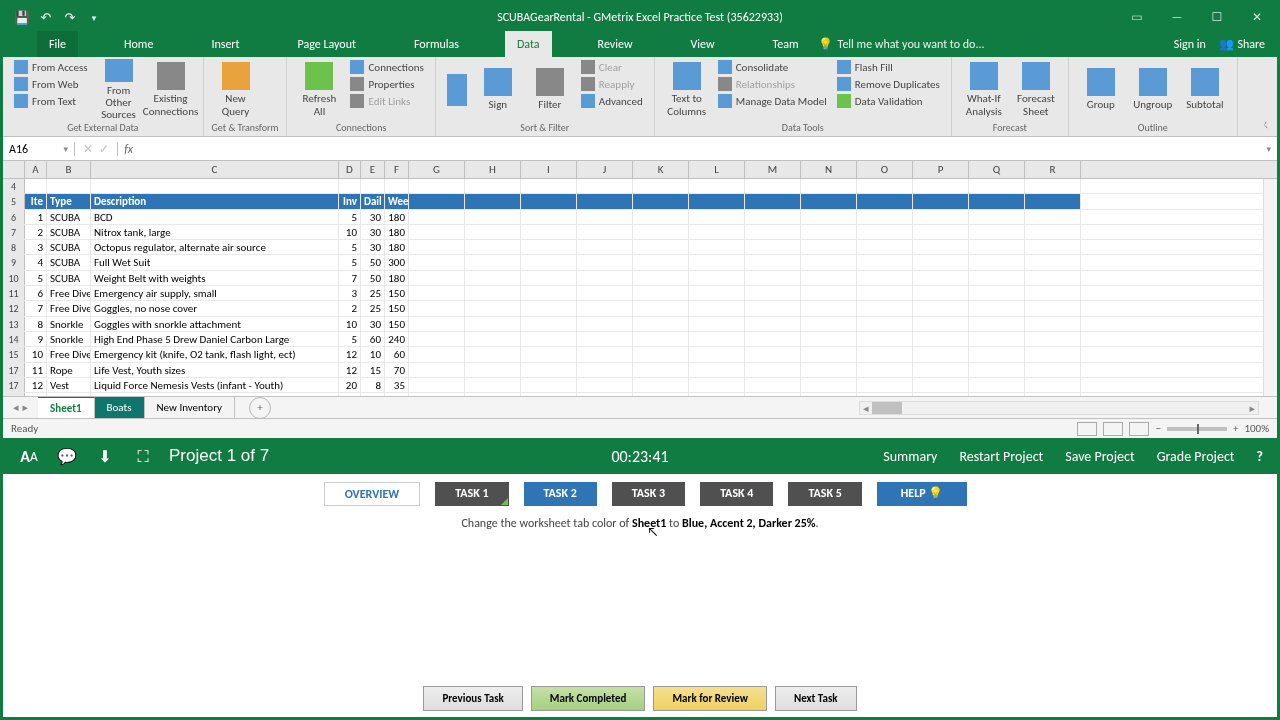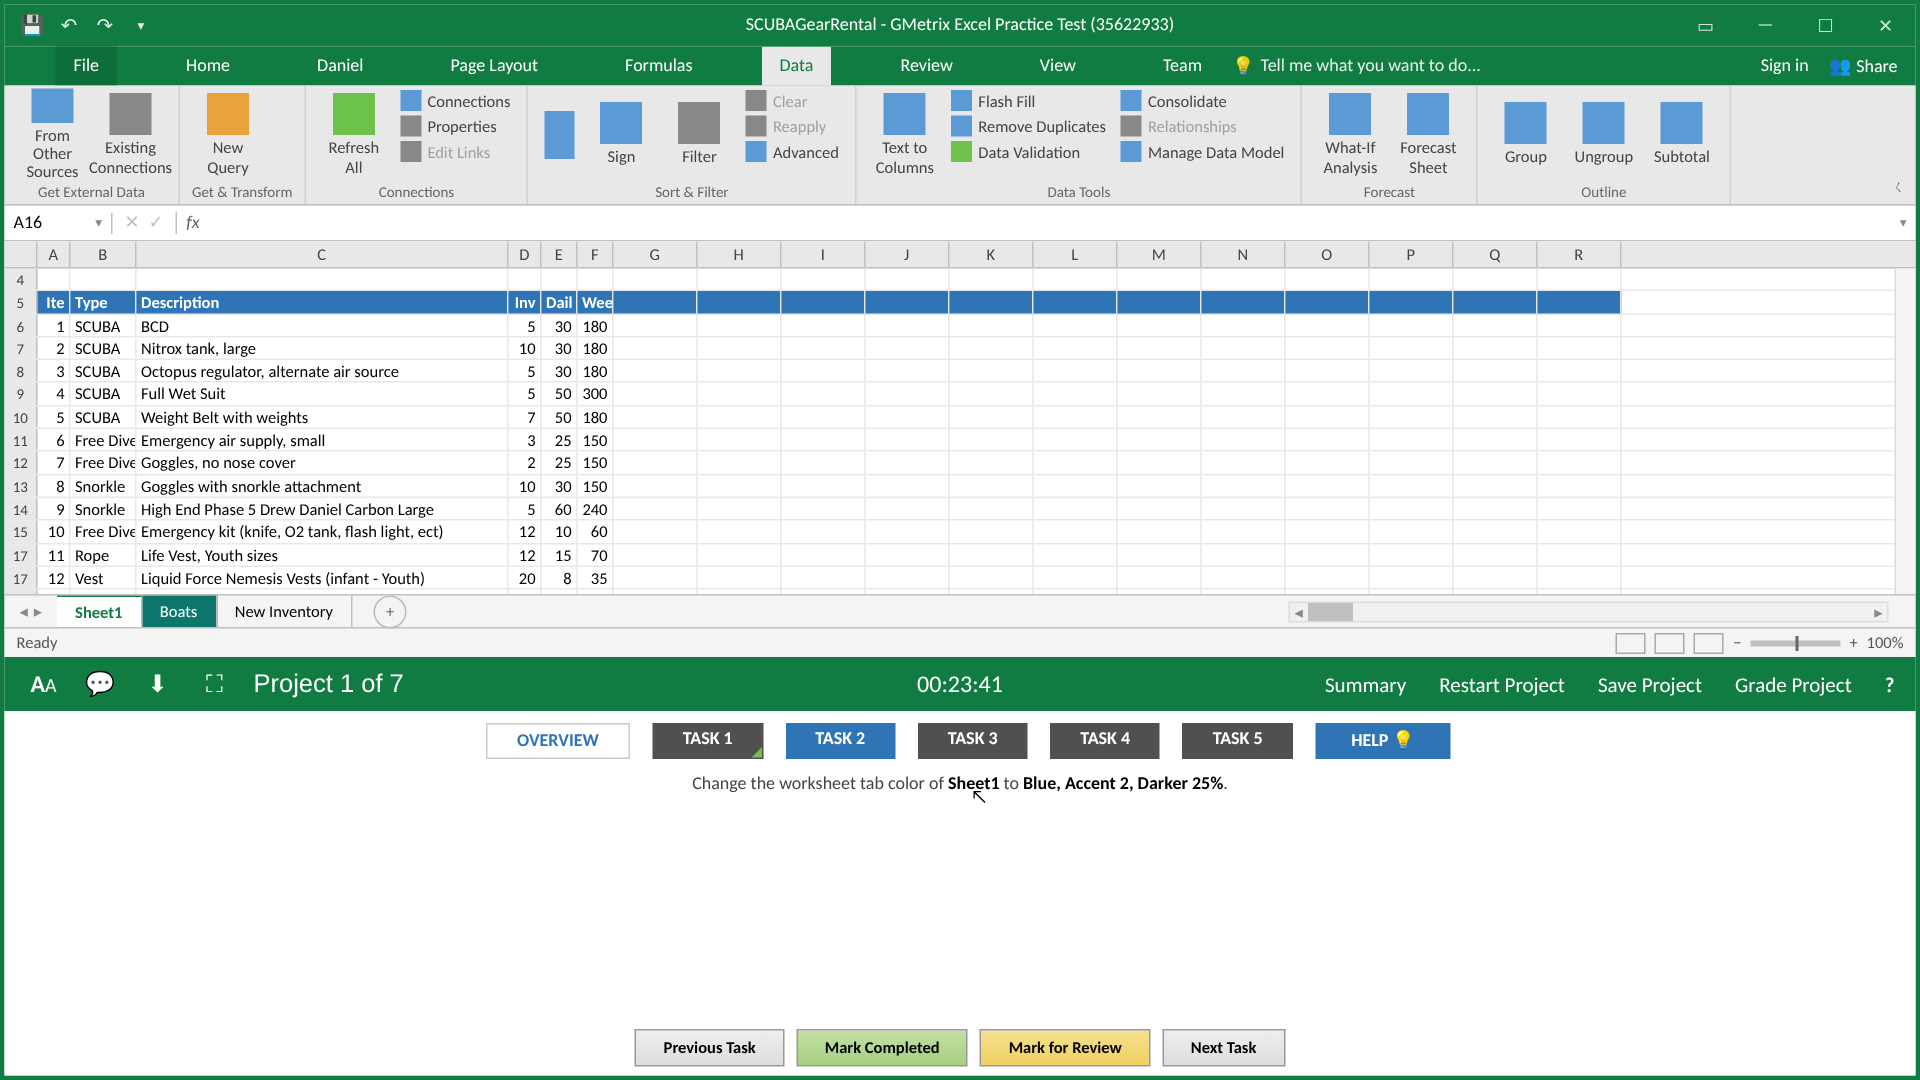--- a/index.html
+++ b/index.html
@@ -113,40 +113,54 @@
     <div class="win-btn">▭</div>
     <div class="win-btn">—</div>
     <div class="win-btn">☐</div>
     <div class="win-btn">✕</div>
   </div>
 </div>
 
 <div class="tabbar">
   <div class="tab file">File</div>
   <div class="tab">Home</div>
-  <div class="tab">Daniel</div>
+  <div class="tab">Insert</div>
   <div class="tab">Page Layout</div>
   <div class="tab">Formulas</div>
   <div class="tab active">Data</div>
   <div class="tab">Review</div>
   <div class="tab">View</div>
   <div class="tab">Team</div>
   <div class="tellme">
     <span>💡</span>
     <span>Tell me what you want to do...</span>
   </div>
   <div class="share-section">
     <span>Sign in</span>
     <span>👥 <span>Share</span></span>
   </div>
 </div>
 
 <div class="ribbon">
   <div class="rgroup">
     <div class="rgroup-content">
+      <div class="vstack">
+        <div class="rbtn-sm">
+                <span class="ricon"></span>
+                <span>From Access</span>
+              </div>
+        <div class="rbtn-sm">
+                <span class="ricon"></span>
+                <span>From Web</span>
+              </div>
+        <div class="rbtn-sm">
+                <span class="ricon"></span>
+                <span>From Text</span>
+              </div>
+      </div>
       <div class="rbtn-lg">
               <span class="ricon lg"></span>
               <span style="white-space:pre-line">From Other
 Sources</span>
             </div>
       <div class="rbtn-lg">
               <span class="ricon lg gray"></span>
               <span style="white-space:pre-line">Existing
 Connections</span>
             </div>
@@ -224,43 +238,43 @@
   <div class="rgroup">
     <div class="rgroup-content">
       <div class="rbtn-lg">
               <span class="ricon lg"></span>
               <span style="white-space:pre-line">Text to
 Columns</span>
             </div>
       <div class="vstack">
         <div class="rbtn-sm">
                 <span class="ricon"></span>
-                <span>Flash Fill</span>
-              </div>
-        <div class="rbtn-sm">
-                <span class="ricon"></span>
-                <span>Remove Duplicates</span>
-              </div>
-        <div class="rbtn-sm">
-                <span class="ricon green"></span>
-                <span>Data Validation</span>
-              </div>
-      </div>
-      <div class="vstack">
-        <div class="rbtn-sm">
-                <span class="ricon"></span>
                 <span>Consolidate</span>
               </div>
         <div class="rbtn-sm disabled">
                 <span class="ricon gray"></span>
                 <span>Relationships</span>
               </div>
         <div class="rbtn-sm">
                 <span class="ricon"></span>
                 <span>Manage Data Model</span>
+              </div>
+      </div>
+      <div class="vstack">
+        <div class="rbtn-sm">
+                <span class="ricon"></span>
+                <span>Flash Fill</span>
+              </div>
+        <div class="rbtn-sm">
+                <span class="ricon"></span>
+                <span>Remove Duplicates</span>
+              </div>
+        <div class="rbtn-sm">
+                <span class="ricon green"></span>
+                <span>Data Validation</span>
               </div>
       </div>
     </div>
     <div class="rgroup-label">Data Tools</div>
   </div>
 
   <div class="rgroup">
     <div class="rgroup-content">
       <div class="rbtn-lg">
               <span class="ricon lg"></span>

